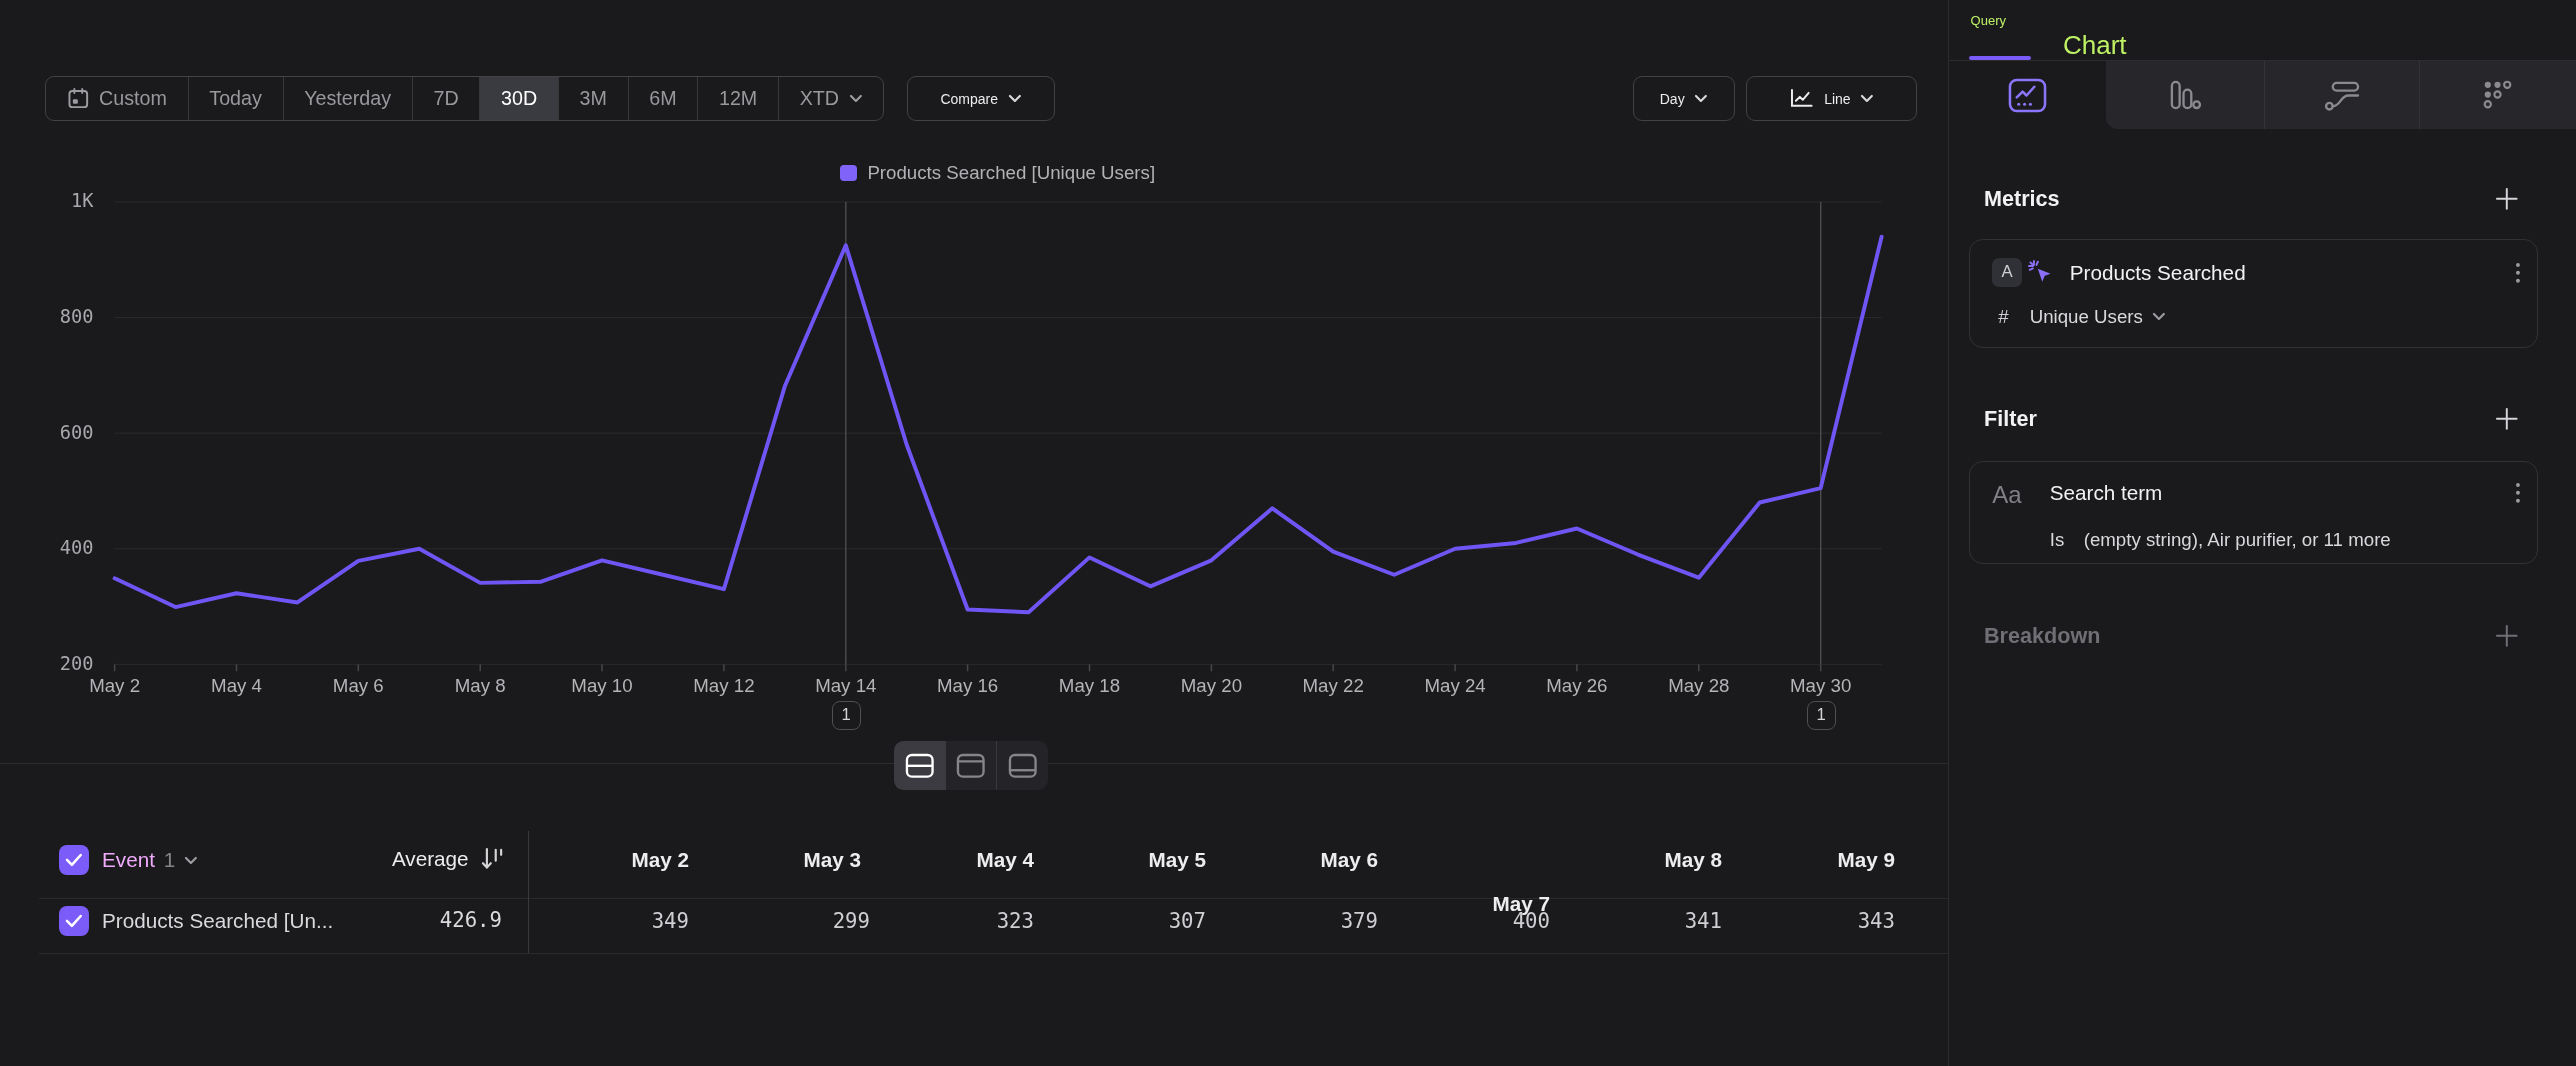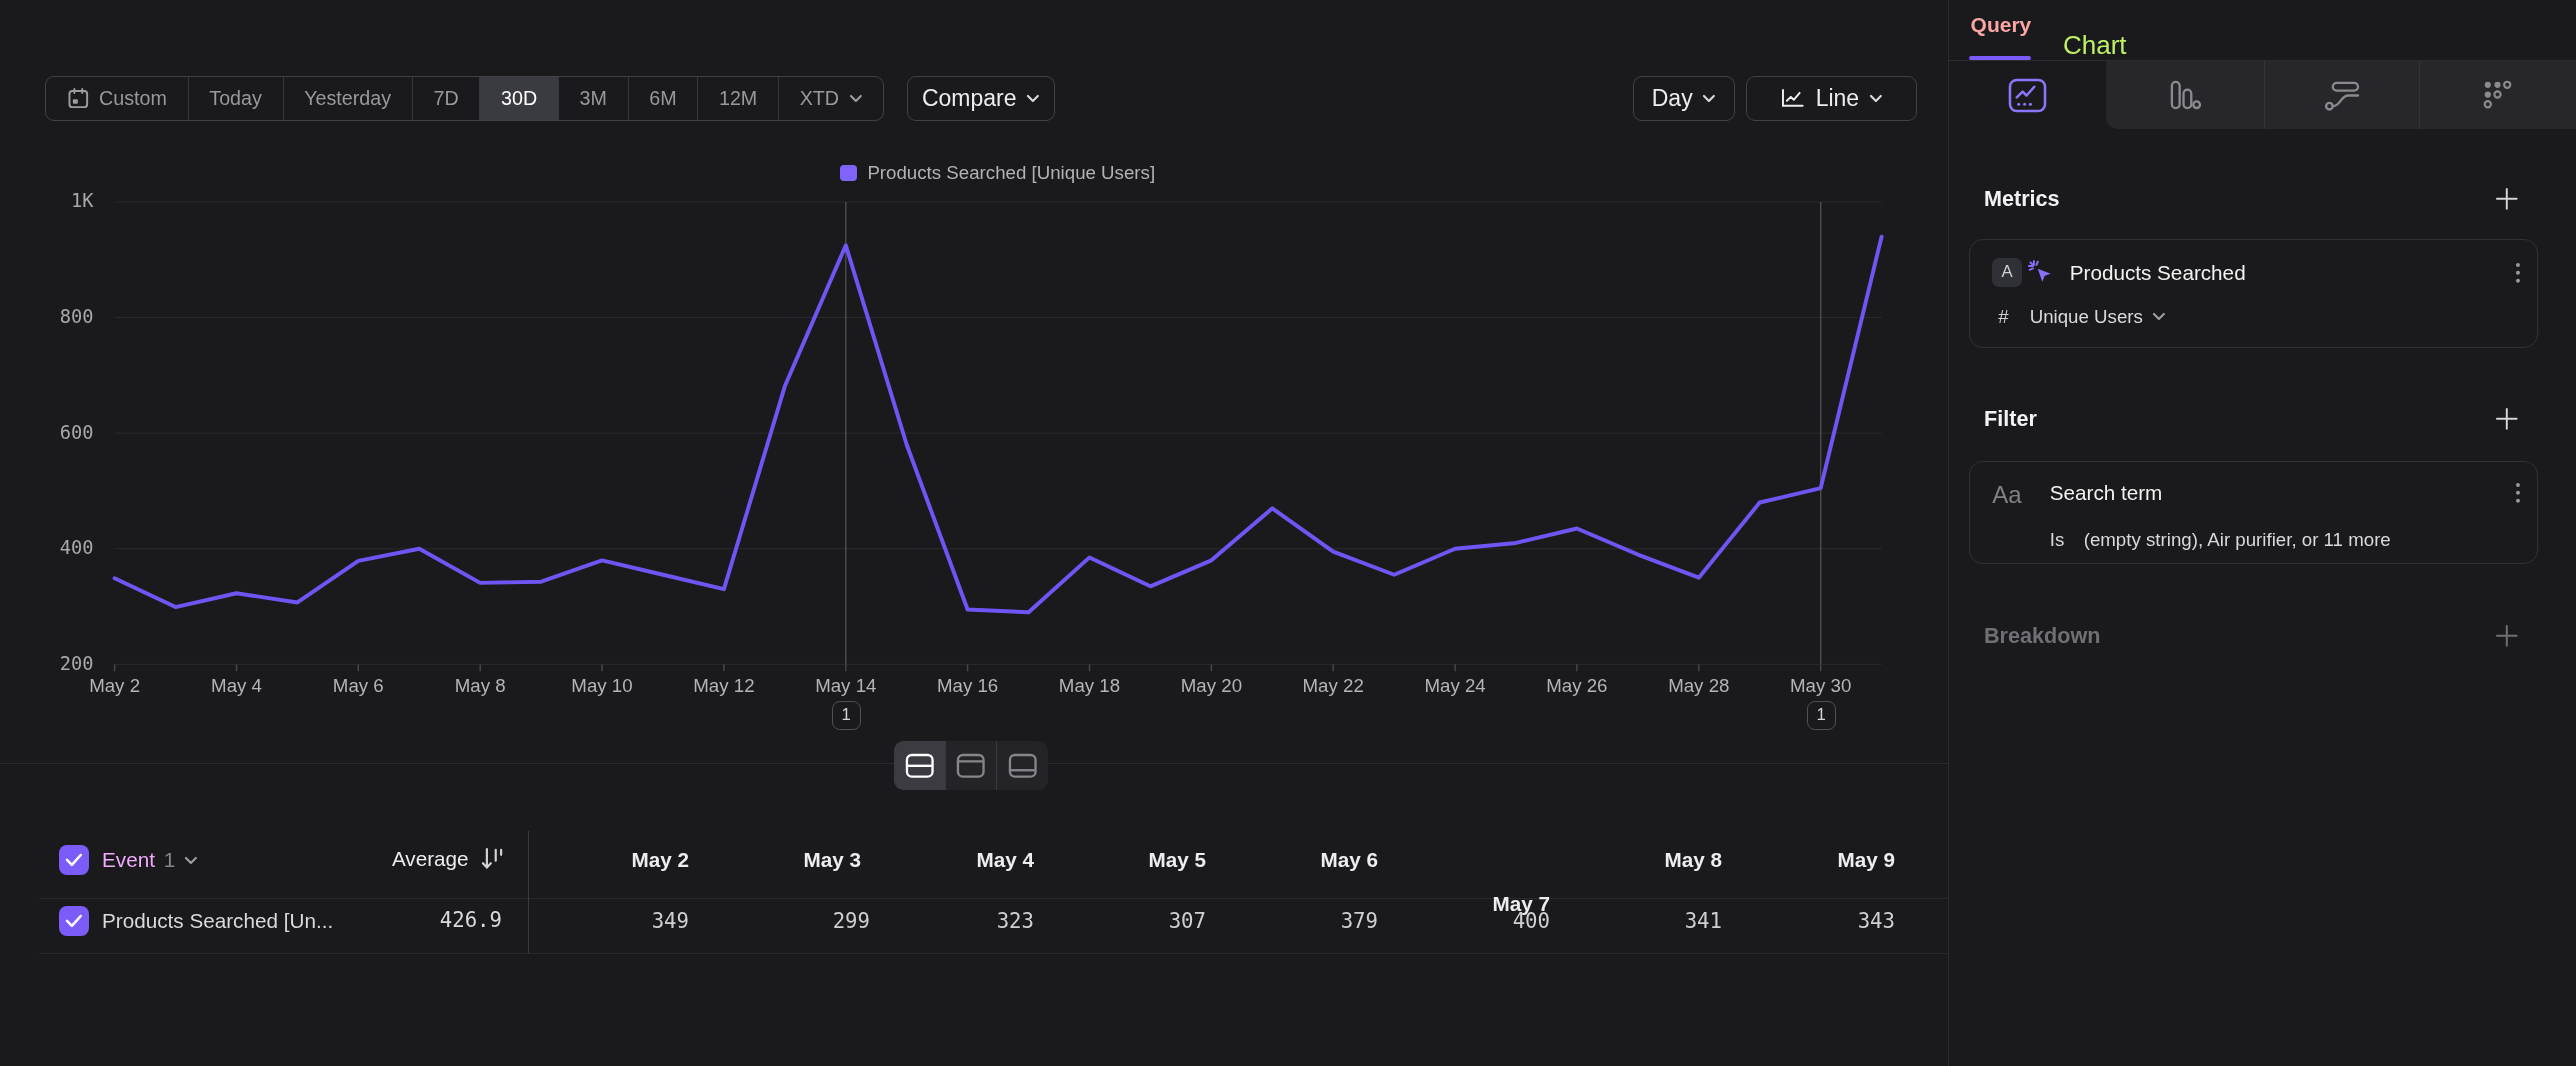--- a/index.html
+++ b/index.html
@@ -10,21 +10,21 @@
 
   
   #range-group { left:45px; top:76px; height:45px; display:flex; align-items:stretch;
                  border:1px solid #414147; border-radius:8.9px; overflow:hidden; }
   .range-seg { display:flex; align-items:center; gap:9.8px; padding:0 20.7px; font-size:19.7px;
                color:#98989d; border-right:1px solid #38383c; cursor:pointer; white-space:nowrap; }
   .range-seg:last-child { border-right:none; }
   .range-seg.active { background:#3a3a41; color:#ffffff; }
   .btn { position:absolute; top:76px; height:45px; border:1px solid #414147; border-radius:9px;
          display:flex; align-items:center; justify-content:center; gap:9.8px;
-         font-size:23px; color:#ededef; cursor:pointer; }
+         font-size:14px; color:#ededef; cursor:pointer; }
 
   
   #legend { left:114px; top:162px; width:1767px; display:flex; align-items:center;
             justify-content:center; gap:10.8px; }
   #legend .swatch { width:16.7px; height:16.7px; border-radius:3.9px; }
   #legend .lbl { font-size:18.7px; color:#b2b2b6; }
 
   
   #chart-svg { left:0; top:0; }
   .annot-badge { position:absolute; top:701px; width:28.5px; height:28.5px; border:1.5px solid #4f4f55;
@@ -42,21 +42,21 @@
   
   .cbx { position:absolute; width:29.5px; height:29.5px; border-radius:7.9px; display:flex;
          align-items:center; justify-content:center; cursor:pointer; }
   .tline { position:absolute; height:1px; background:#2a2a2e; }
   .th { position:absolute; font-size:20.7px; color:#ededef; font-weight:bold; text-align:right; }
   .td { position:absolute; font-size:20.7px; color:#cfcfd3; text-align:right;
         font-family:"DejaVu Sans Mono", monospace; }
 
   
   #sidebar { left:1948px; top:0; width:628px; height:1067px; border-left:1px solid #2c2c30; }
-  #sb-tab-query { left:21.6px; top:12.8px; font-size:21px; font-weight:700; color:#fca5a5; cursor:pointer; }
+  #sb-tab-query { left:21.6px; top:12.8px; font-size:13px; font-weight:400; color:#bef264; cursor:pointer; }
   #sb-tab-chart { left:114px; top:30px; font-size:26px; color:#bef264; cursor:pointer; }
   #sb-underline { left:19.7px; top:56px; width:62px; height:3.9px; background:#7b5cf9; border-radius:2px; }
   #sb-head-border { left:0; top:60px; width:628px; height:1px; background:#2c2c30; }
   #viz-row { left:157px; top:61px; width:470px; height:68px; background:#26262b;
              border-bottom-left-radius:11.8px; }
   .viz-div { position:absolute; top:61px; width:1px; height:68px; background:#333338; }
   .viz-tab { position:absolute; top:61px; width:157px; height:68px; display:flex;
              align-items:center; justify-content:center; cursor:pointer; }
   .sec-title { position:absolute; font-size:21.6px; font-weight:bold; color:#f2f2f4; }
   .plus-btn { position:absolute; width:29.5px; height:29.5px; display:flex; align-items:center;

